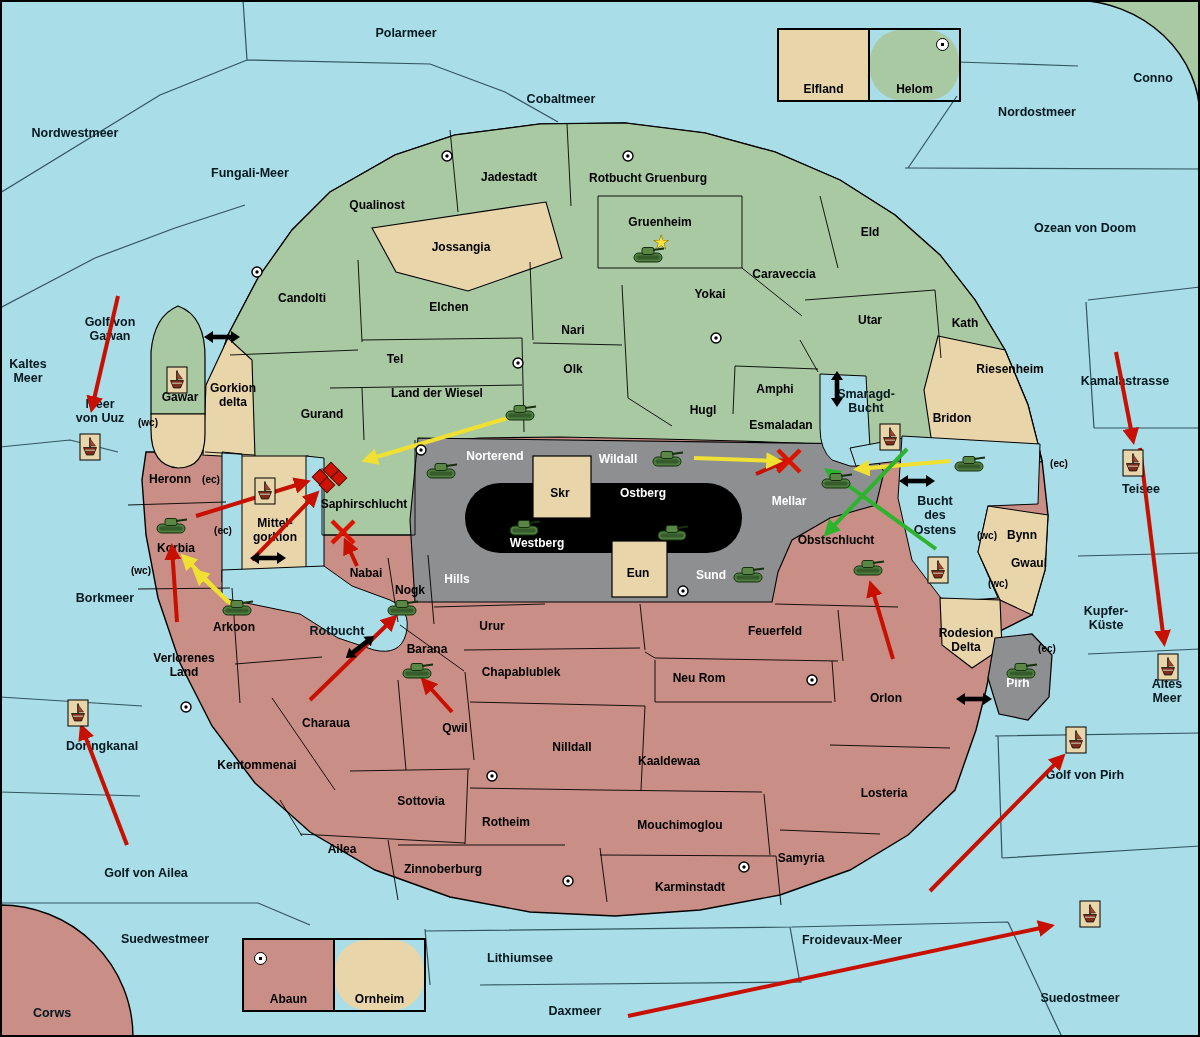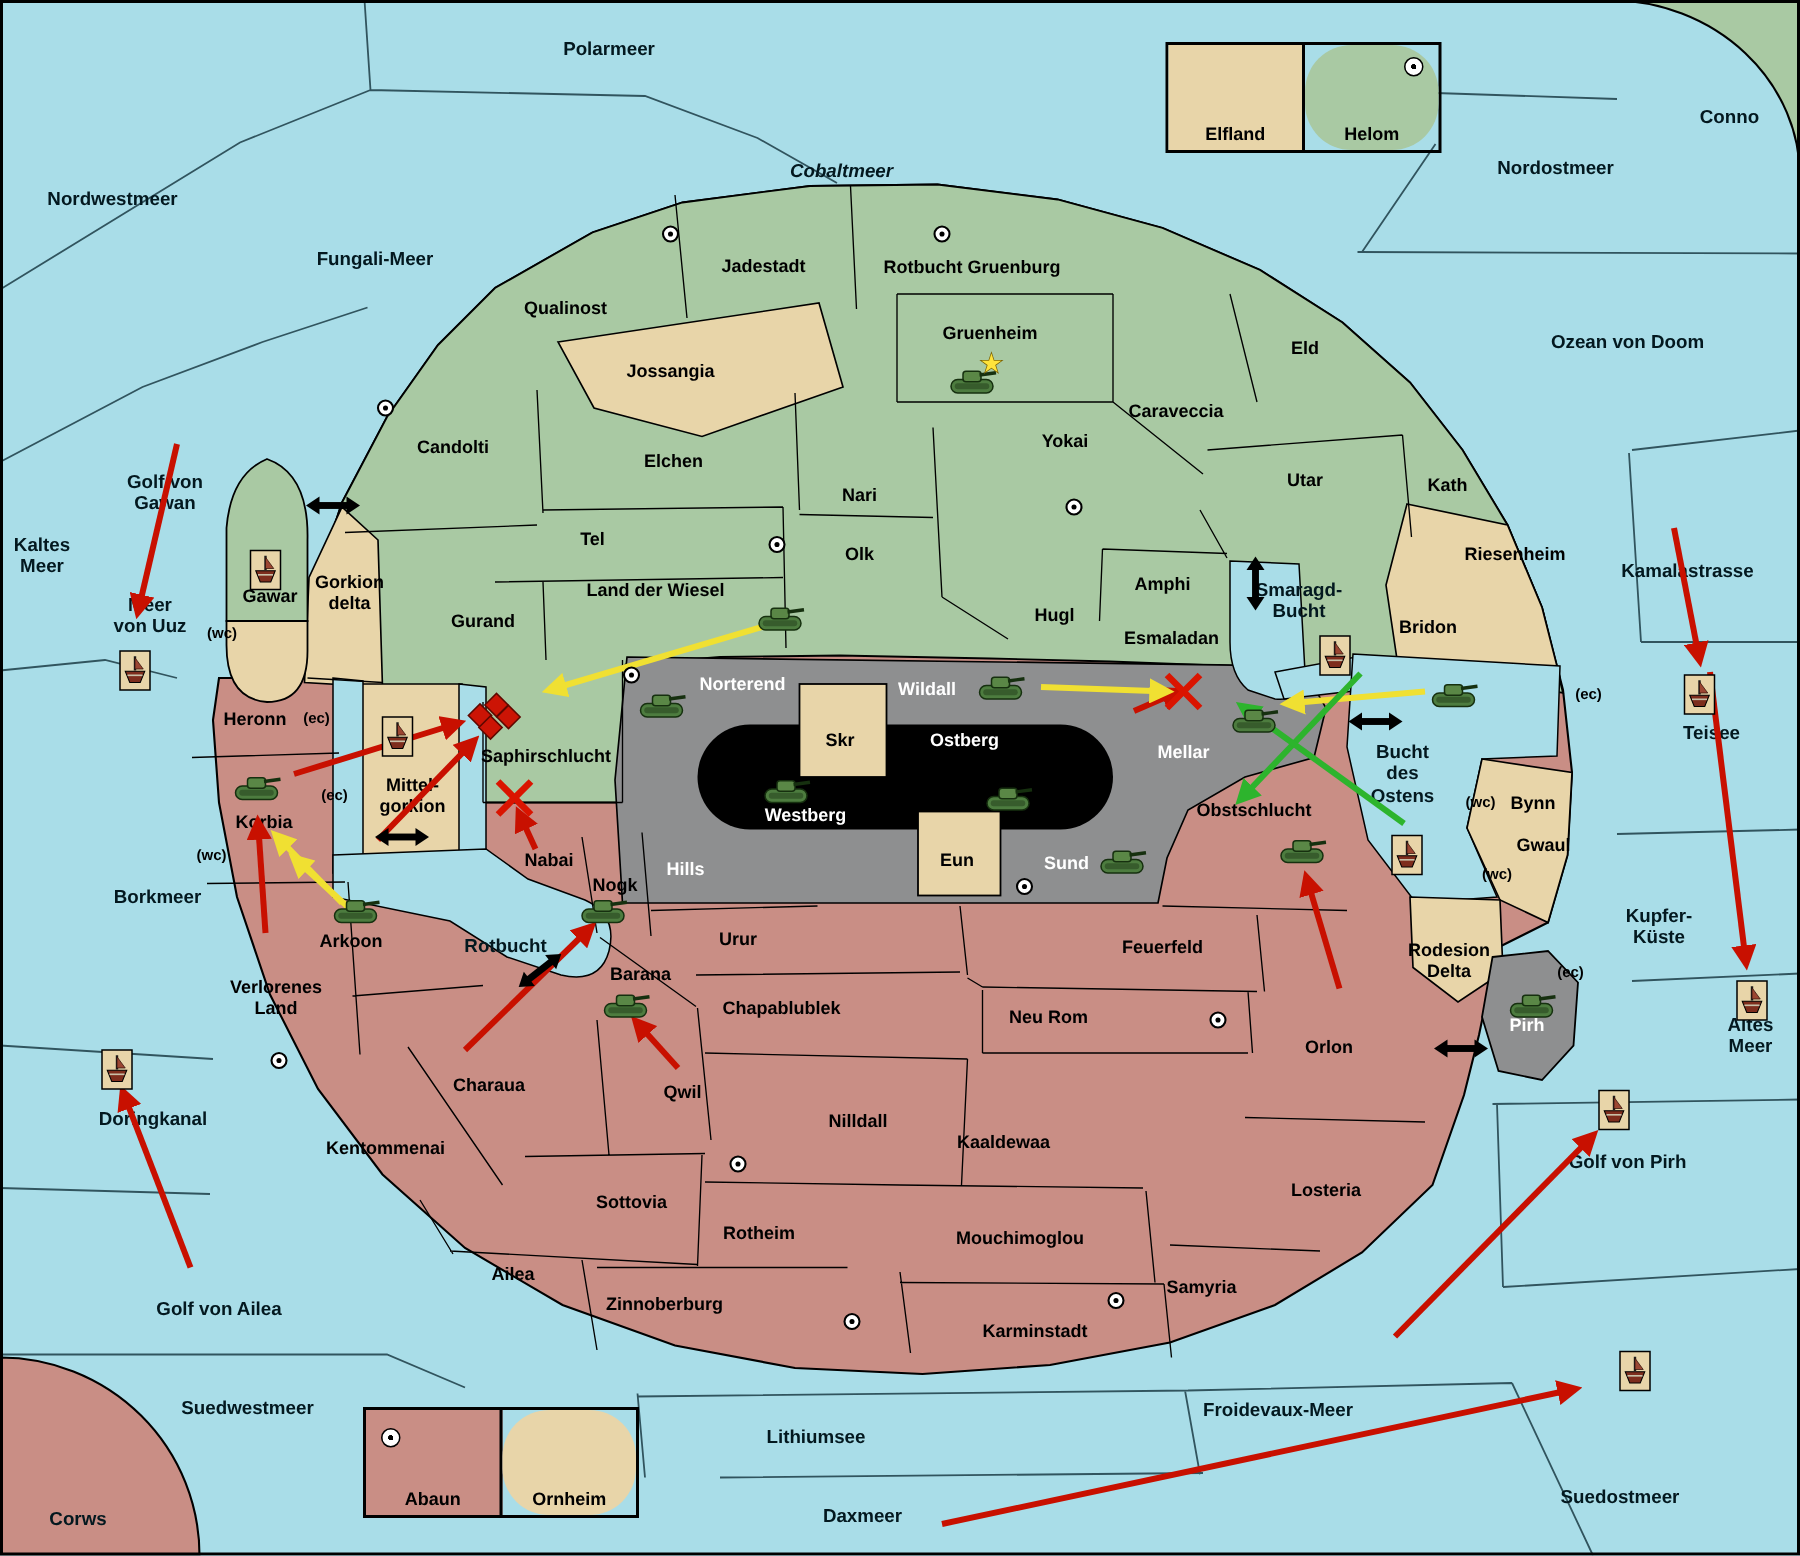--- a/index.html
+++ b/index.html
@@ -95,21 +95,21 @@
       M388,558L398,622 M428,555L434,624 M434,607L545,604 M400,625L464,671 M464,650L640,648 M640,604L645,650
       M645,652L655,658 M655,658L838,661 M838,610L843,661 M775,604L898,607 M655,660L655,702 M655,702L832,702
       M832,661L835,702 M465,672L474,760 M470,702L645,706 M398,680L406,770 M645,706L641,790 M600,790L762,792
       M470,788L600,790 M350,771L470,769 M468,770L465,844 M300,834L465,843 M388,840L398,900 M398,845L565,845
       M600,855L776,856 M600,848L607,902 M776,856L781,905 M830,745L950,748 M780,830L880,834 M764,794L770,855
       M415,440L415,535 M322,468L322,535 M322,535L415,535 M280,800L302,836 M205,452L255,455"></path>
   </svg>
 
   <div id="labels">
       <div class="map-label sea" style="left: 406px; top: 33px;">Polarmeer</div>
-      <div class="map-label sea" style="left: 561px; top: 114px; font-style: italic;">Cobaltmeer</div>
+      <div class="map-label sea" style="left: 561px; top: 99px;">Cobaltmeer</div>
       <div class="map-label sea" style="left: 75px; top: 133px;">Nordwestmeer</div>
       <div class="map-label sea" style="left: 1037px; top: 112px;">Nordostmeer</div>
       <div class="map-label sea" style="left: 240px; top: 173px; padding-left: 20px;">Fungali-Meer</div>
       <div class="map-label sea" style="left: 1085px; top: 228px;">Ozean von Doom</div>
       <div class="map-label sea" style="left: 110px; top: 329px;">Golf von
 Gawan</div>
       <div class="map-label sea" style="left: 28px; top: 371px;">Kaltes
 Meer</div>
       <div class="map-label sea" style="left: 100px; top: 411px;">Meer
 von Uuz</div>
@@ -117,36 +117,36 @@
       <div class="map-label sea" style="left: 1141px; top: 489px;">Teisee</div>
       <div class="map-label sea" style="left: 105px; top: 598px;">Borkmeer</div>
       <div class="map-label sea" style="left: 1106px; top: 618px;">Kupfer-
 Küste</div>
       <div class="map-label sea" style="left: 1167px; top: 691px;">Altes
 Meer</div>
       <div class="map-label sea" style="left: 79px; top: 746px; margin-left: 23px;">Doringkanal</div>
       <div class="map-label sea" style="left: 146px; top: 873px;">Golf von Ailea</div>
       <div class="map-label sea" style="left: 1085px; top: 775px;">Golf von Pirh</div>
       <div class="map-label sea" style="left: 165px; top: 939px;">Suedwestmeer</div>
-      <div class="map-label sea" style="left: 544px; top: 958px;">Lithiumsee</div>
+      <div class="map-label sea" style="left: 520px; top: 958px;">Lithiumsee</div>
       <div class="map-label sea" style="left: 575px; top: 1011px;">Daxmeer</div>
       <div class="map-label sea" style="left: 852px; top: 940px;">Froidevaux-Meer</div>
       <div class="map-label sea" style="left: 1080px; top: 998px;">Suedostmeer</div>
       <div class="map-label sea" style="left: 52px; top: 1013px;">Corws</div>
       <div class="map-label sea" style="left: 1153px; top: 78px;">Conno</div>
       <div class="map-label sea" style="left: 866px; top: 401px;">Smaragd-
 Bucht</div>
       <div class="map-label sea" style="left: 935px; top: 516px;">Bucht
 des
 Ostens</div>
       <div class="map-label sea" style="left: 337px; top: 631px;">Rotbucht</div>
       <div class="map-label territory" style="left: 509px; top: 178px;">Jadestadt</div>
       <div class="map-label territory" style="left: 648px; top: 179px;">Rotbucht Gruenburg</div>
       <div class="map-label territory" style="left: 377px; top: 206px;">Qualinost</div>
-      <div class="map-label territory" style="left: 447px; top: 248px;">Jossangia</div>
+      <div class="map-label territory" style="left: 461px; top: 248px;">Jossangia</div>
       <div class="map-label territory" style="left: 660px; top: 223px;">Gruenheim</div>
       <div class="map-label territory" style="left: 784px; top: 275px;">Caraveccia</div>
       <div class="map-label territory" style="left: 870px; top: 233px;">Eld</div>
       <div class="map-label territory" style="left: 302px; top: 299px;">Candolti</div>
       <div class="map-label territory" style="left: 449px; top: 308px;">Elchen</div>
       <div class="map-label territory" style="left: 710px; top: 295px;">Yokai</div>
       <div class="map-label territory" style="left: 573px; top: 331px;">Nari</div>
       <div class="map-label territory" style="left: 870px; top: 321px;">Utar</div>
       <div class="map-label territory" style="left: 965px; top: 324px;">Kath</div>
       <div class="map-label territory" style="left: 395px; top: 360px;">Tel</div>

